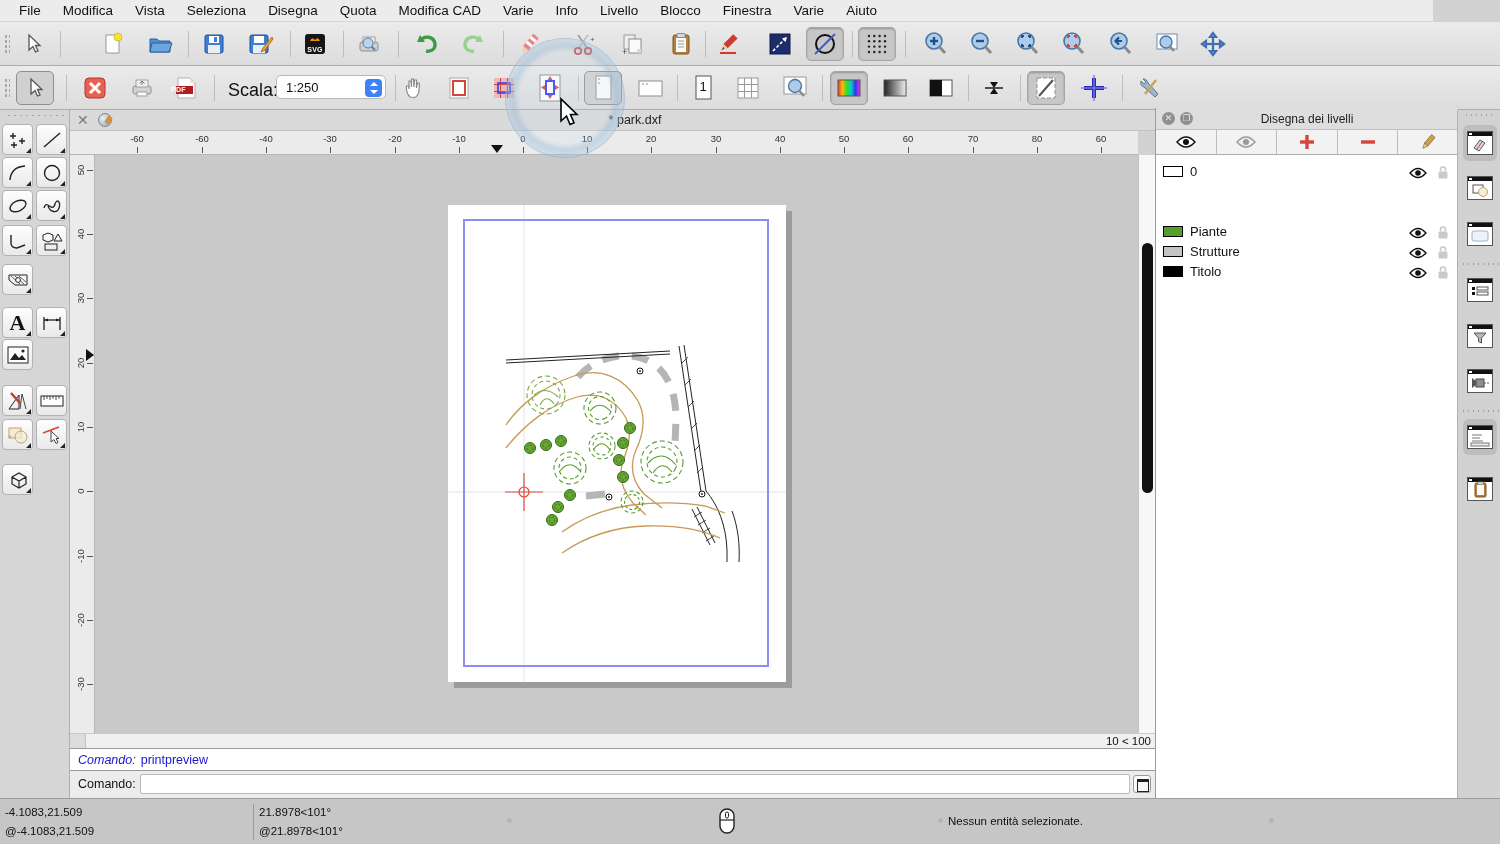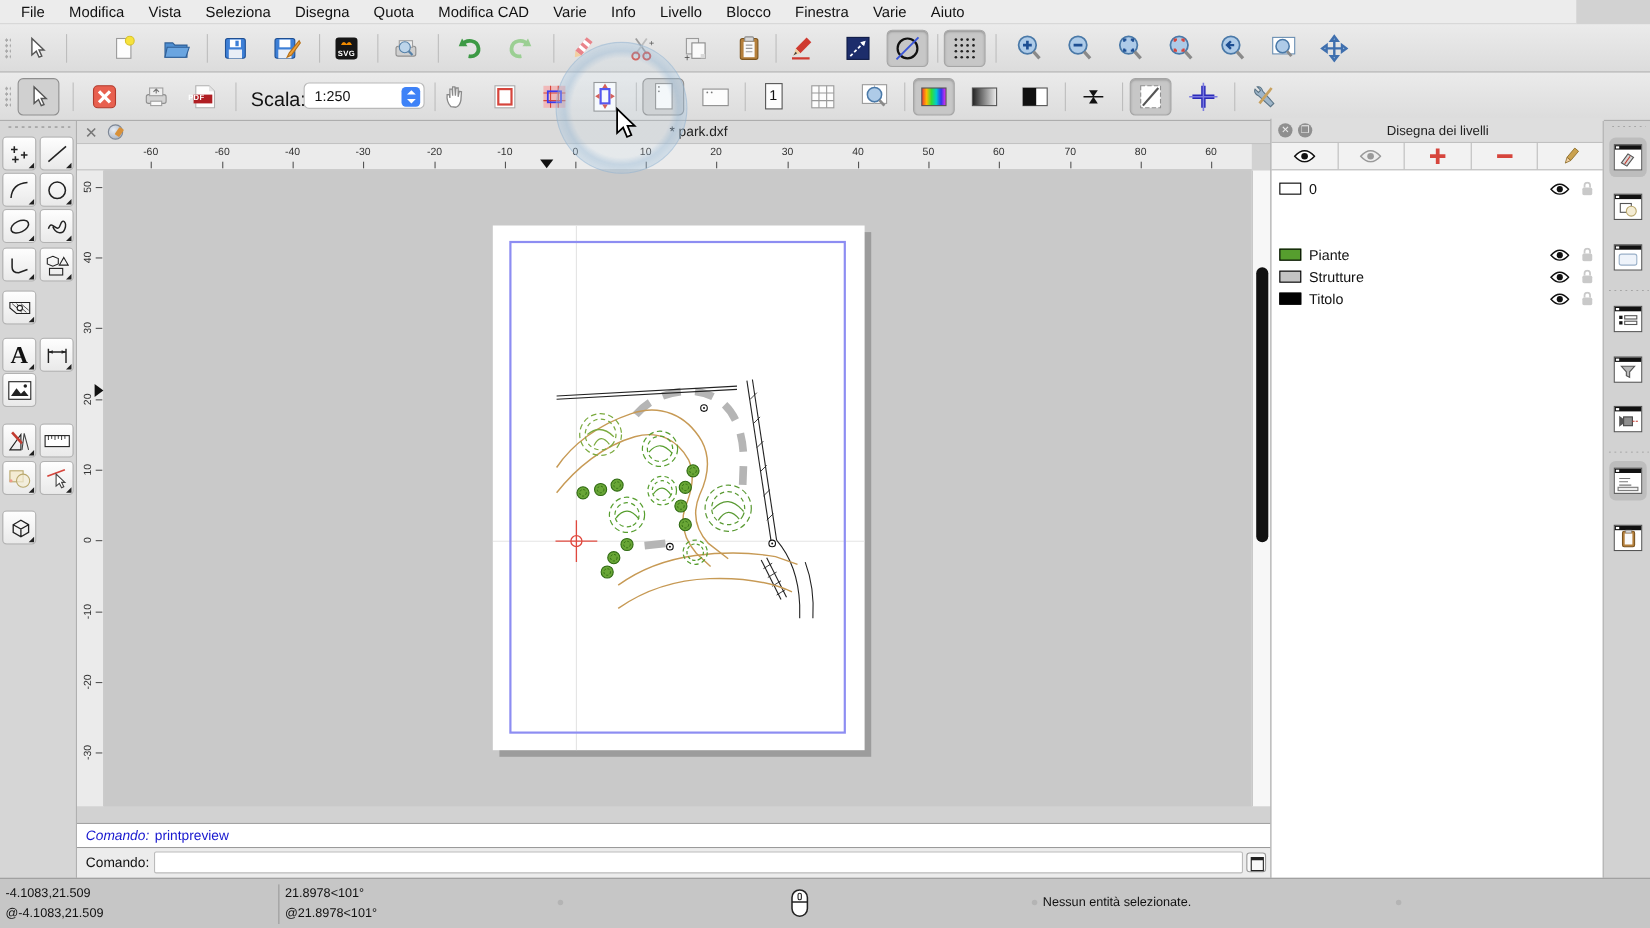--- a/index.html
+++ b/index.html
@@ -832,20 +832,24 @@
             </g>
           </svg>
         </div>
       </div>
 
       <div id="vscroll">
         <div id="vthumb"></div>
       </div>
     </div>
 
+    <div id="hscrollstrip">
+      <span class="corner"></span>
+      <span id="grid-info">10 &lt; 100</span>
+    </div>
 
     <div id="history">
       <span class="lbl">Comando:</span>
       <span>printpreview</span>
     </div>
 
     <div id="cmdrow">
       <span class="lbl">Comando:</span>
       <input id="cmd-input" value="" style="">
       <span id="cmd-btn"></span>

